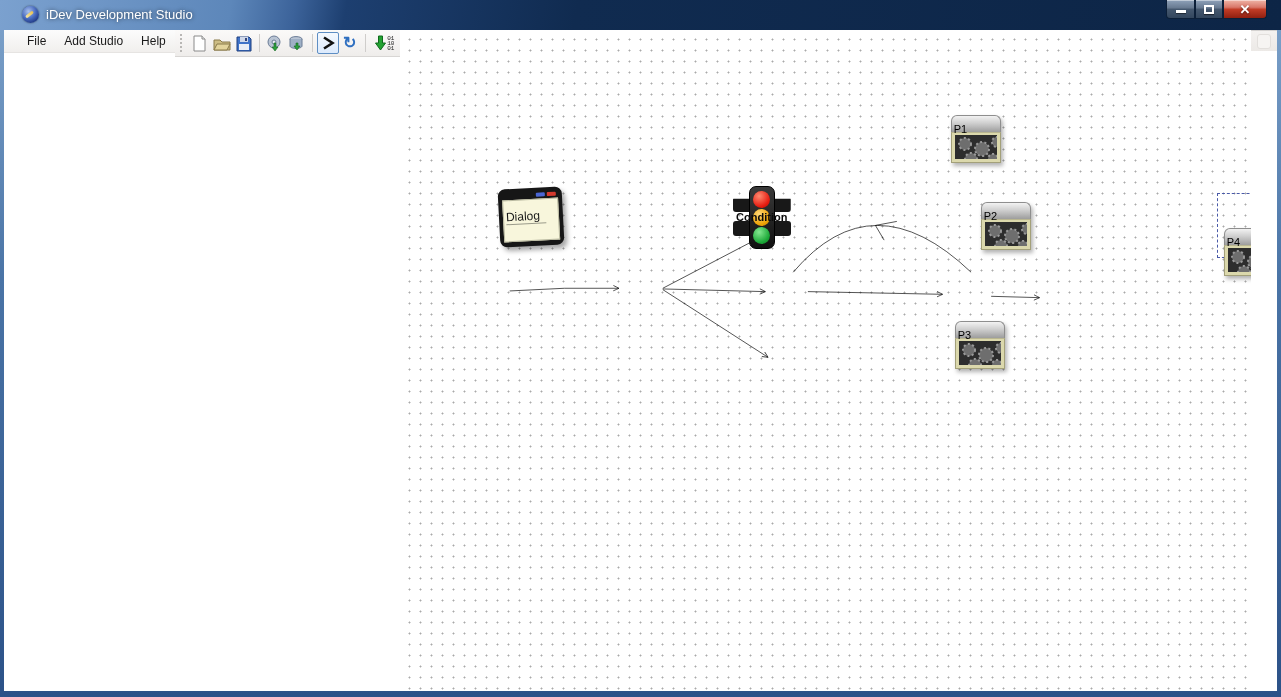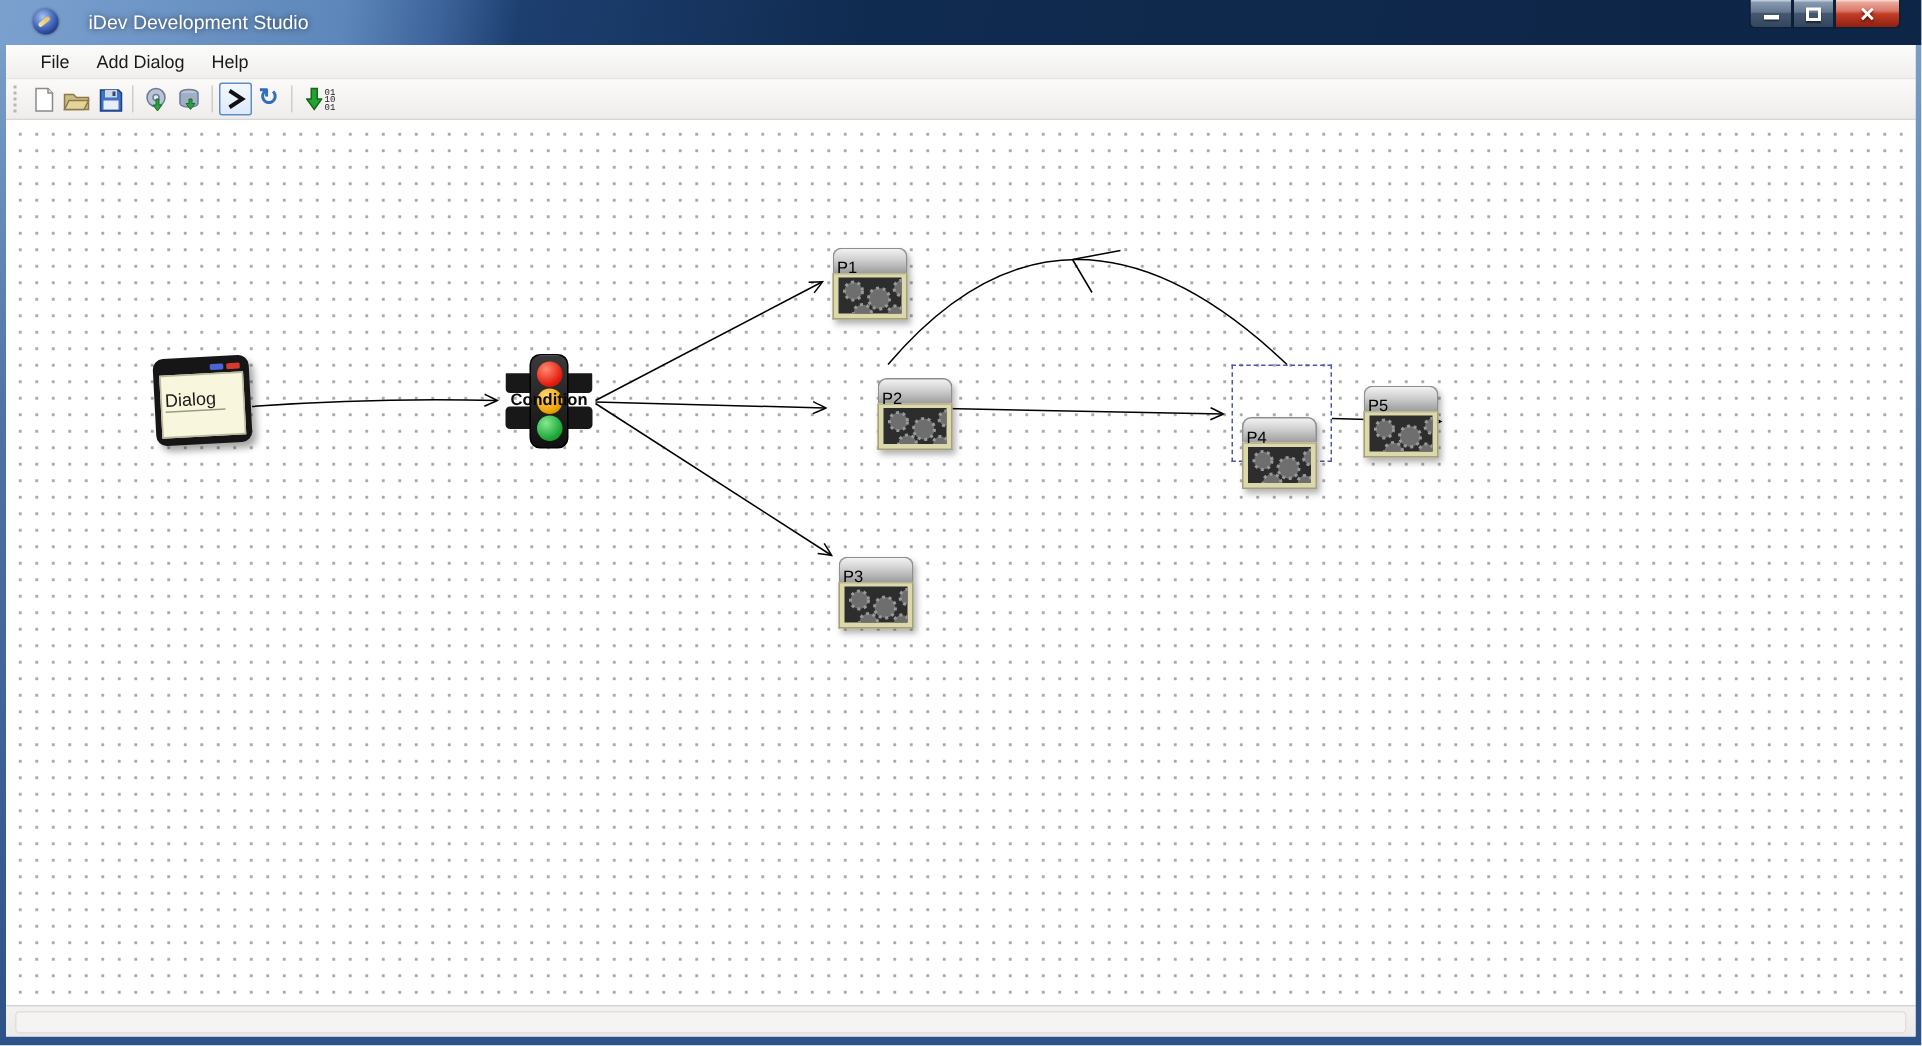--- a/index.html
+++ b/index.html
@@ -10,37 +10,37 @@
     background:linear-gradient(180deg,#7fa4cc 0%,#4a74a6 40%,#2c5288 100%); }
 
   
   .titlebar { position:relative; height:30px;
     background:linear-gradient(100deg,#7ba1cf 0%,#5d87ba 18%,#3c639a 23%,#1d3f70 27%,#102b50 45%,#0d2546 100%); }
   .app-icon { position:absolute; left:22px; top:6px; width:17px; height:17px; border-radius:50%;
     background:radial-gradient(circle at 38% 32%, #aac2ee 0%, #4a6cc0 45%, #1c3580 80%, #101f55 100%);
     box-shadow:0 0 2px rgba(0,0,0,.6); }
   .app-icon::after { content:""; position:absolute; left:3px; top:7px; width:9px; height:3px;
     background:linear-gradient(90deg,#f4e6a8,#e8c050); border-radius:2px; transform:rotate(-38deg); }
-  .title-text { position:absolute; left:59px; top:7px; color:#fff; font-size:13px;
+  .title-text { position:absolute; left:46px; top:7px; color:#fff; font-size:13px;
     text-shadow:0 0 4px rgba(0,0,0,.65);text-align:right; }
   .win-btns { position:absolute; top:0; right:14px; display:flex; }
   .win-btn { height:19px; border:1px solid #0c1f38; border-top:none;
     background:linear-gradient(180deg,#8fa2ba 0%,#66788f 45%,#45586f 50%,#33465d 100%);
     box-shadow:inset 0 1px 0 rgba(255,255,255,.45); display:flex; align-items:center; justify-content:center; }
   .win-btn.min { width:29px; border-radius:0 0 0 4px; }
   .win-btn.max { width:28px; }
   .win-btn.close { width:44px; border-radius:0 0 4px 0;
     background:linear-gradient(180deg,#efb4a6 0%,#d9786a 40%,#c23d27 52%,#911f10 100%); }
   .glyph-min { width:10px; height:3px; background:#fff; box-shadow:0 1px 1px rgba(0,0,0,.5); margin-top:4px; }
   .glyph-max { width:10px; height:9px; border:2px solid #fff; box-shadow:0 1px 1px rgba(0,0,0,.5); }
   .glyph-close { color:#fff; font-size:13px; font-weight:bold; text-shadow:0 1px 2px rgba(0,0,0,.6); }
 
   
   .client { position:absolute; left:4px; right:4px; top:30px; bottom:6px;
-    display:flex; flex-direction:column; background:#fff; }
+    display:flex; flex-direction:row; background:#fff; }
 
   .menubar { height:23px; background:linear-gradient(180deg,#fcfcfc,#f1efed);
     display:flex; align-items:center; padding-left:14px; border-bottom:1px solid #e6e4e2; }
   .menu-item { font-size:12px; color:#1a1a1a; padding:3px 9px; cursor:default; }
 
   .toolbar { height:27px; background:linear-gradient(180deg,#fbfaf9,#efedeb);
     display:flex; align-items:center; padding-left:3px; border-bottom:1px solid #d8d6d4; }
   .grip { width:6px; height:18px; border-left:2px dotted #b9b7b5; margin:0 3px 0 2px; }
   .tb-btn { width:22px; height:22px; display:flex; align-items:center; justify-content:center; }
   .tb-sep { width:1px; height:18px; background:#cfcdcb; margin:0 4px; }
@@ -123,21 +123,21 @@
       <div class="win-btn close">
           <div class="glyph-close">✕</div>
         </div>
     </div>
   </div>
 
   <div class="client">
 
     <div class="menubar">
       <div class="menu-item">File</div>
-      <div class="menu-item">Add Dialog</div>
+      <div class="menu-item">Add Studio</div>
       <div class="menu-item">Help</div>
     </div>
 
     <div class="toolbar">
       <div class="grip"></div>
 
       <div class="tb-btn">
         <svg width="17" height="17">
           <path d="M3,1 h8 l3,3 v12 h-11 z" fill="#ffffff" stroke="#8a8a8a"></path>
           <path d="M11,1 v3 h3" fill="#e8e8e8" stroke="#8a8a8a"></path>

